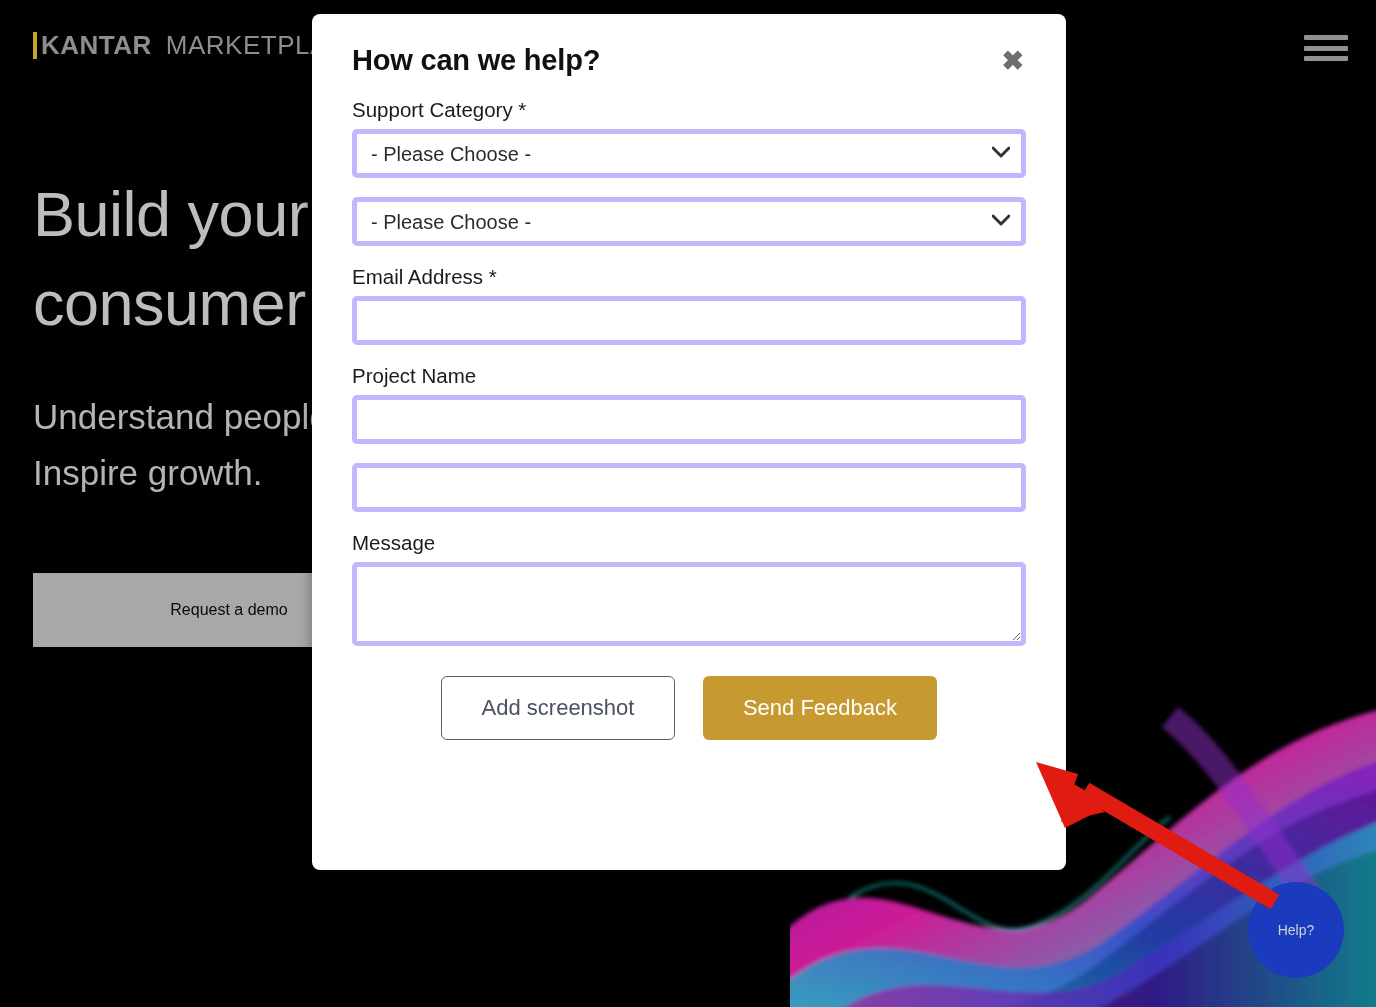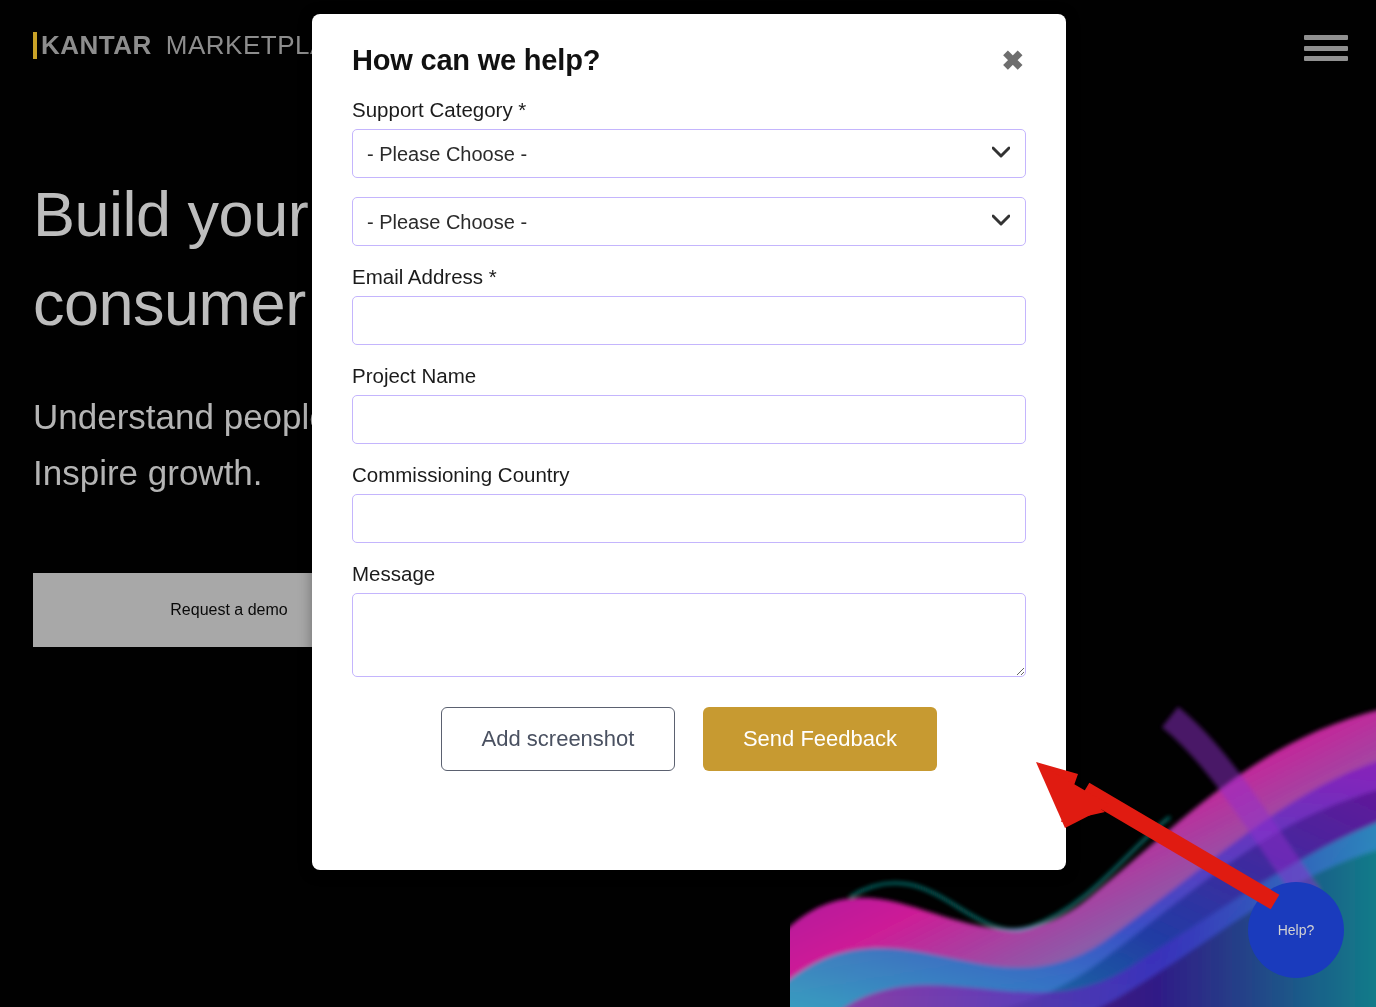--- a/index.html
+++ b/index.html
@@ -48,21 +48,21 @@
   .modal { position: absolute; left: 312px; top: 14px; width: 754px; height: 856px;
            background: #fff; border-radius: 8px; z-index: 30;
            box-shadow: 0 2px 14px rgba(0,0,0,.35); padding: 30px 40px 2px 40px; }
   .modal-head { display: flex; align-items: flex-start; justify-content: space-between; }
   .modal-title { font-size: 29px; font-weight: 700; color: #111; letter-spacing: -0.2px; }
   .modal-close { font-size: 27px; color: #6e6e6e; font-weight: 700; line-height: 1; cursor: pointer;
                  background: none; border: none; padding: 4px 2px; font-family: "Liberation Sans", sans-serif; }
 
   .field { margin-top: 19px; }
   .field-label { font-size: 20.5px; color: #1b1b1b; margin-bottom: 7px; }
-  .ctl { width: 674px; height: 49px; border: 1px solid #c4b5fd; border-radius: 5px;
+  .ctl { width: 674px; height: 49px; border: 5px solid #c4b5fd; border-radius: 5px;
          background: #fff; font-size: 20px; color: #2b2b2b; padding: 0 14px;
          font-family: "Liberation Sans", sans-serif; }
   .select-wrap { position: relative; width: 674px; }
   select.ctl { appearance: none; -webkit-appearance: none; cursor: pointer; }
   .chev { position: absolute; right: 16px; top: 17px; pointer-events: none; }
   textarea.ctl { height: 84px; padding: 10px 14px; resize: vertical; line-height: 1.3; }
 
   .modal-actions { margin-top: 26px; display: flex; gap: 28px; justify-content: center; align-items: center; }
   .btn-ghost { width: 234px; height: 64px; background: #fff; border: 1px solid #5b6170; border-radius: 6px;
                color: #4a5161; font-size: 22px; cursor: pointer; font-family: "Liberation Sans", sans-serif; }
@@ -184,21 +184,20 @@
       <div class="field-label">Email Address *</div>
       <input class="ctl" type="text" placeholder="" style="">
     </div>
 
     <div class="field">
       <div class="field-label">Project Name</div>
       <input class="ctl" type="text" placeholder="" style="">
     </div>
 
     <div class="field">
-      <div class="field-label">Commissioning Country</div>
       <input class="ctl" type="text" placeholder="" style="">
     </div>
 
     <div class="field">
       <div class="field-label">Message</div>
       <textarea class="ctl" placeholder="" style=""></textarea>
     </div>
 
     <div class="modal-actions">
       <button class="btn-ghost">Add screenshot</button>

